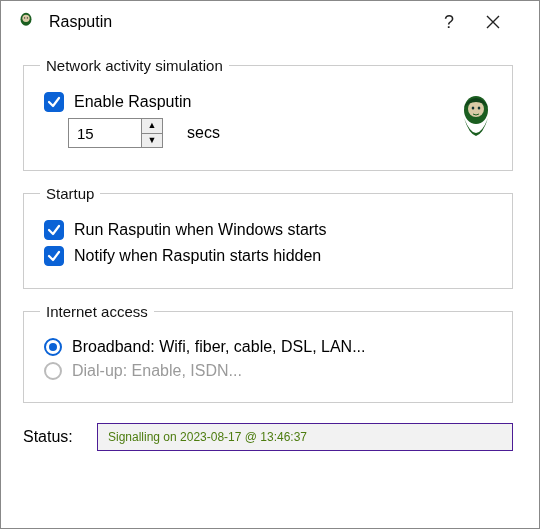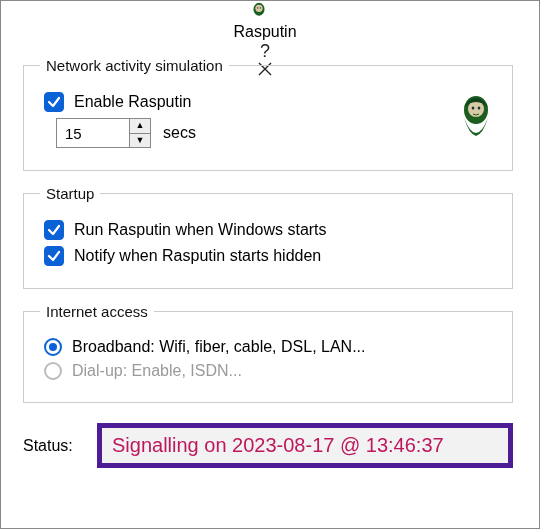--- a/index.html
+++ b/index.html
@@ -15,21 +15,20 @@
     height: 529px;
     border: 1px solid #888;
     background: #fff;
     position: relative;
   }
   .title-bar {
     display: flex;
     align-items: center;
     height: 42px;
     padding: 0 24px 0 14px;
-    flex-direction: column;
   }
   .app-icon {
     width: 22px;
     height: 22px;
     margin-right: 12px;
     display: flex;
     align-items: center;
     justify-content: center;
   }
   .title {
@@ -94,21 +93,21 @@
     width: 8px; height: 8px; border-radius: 50%;
     background: #0a62d6;
   }
   .option-label { font-size: 16px; }
   .option-label.disabled { color: #9a9a9a; }
   .spinner-wrap {
     display: flex;
     align-items: stretch;
     border: 1px solid #888;
     height: 30px;
-    margin: 0 12px;
+    margin: 0 24px;
   }
   .spinner-input {
     border: none;
     width: 72px;
     padding: 0 8px;
     font-size: 15px;
     outline: none;
   }
   .spinner-btns {
     display: flex;
@@ -142,24 +141,24 @@
     align-items: center;
     margin-top: 20px;
   }
   .status-label {
     width: 74px;
     font-size: 16px;
   }
   .status-box {
     flex: 1;
     background: #f2f2f2;
-    border: 5px solid #4c1d95;
+    border: 1px solid #4c1d95;
     padding: 6px 10px;
-    color: #be185d;
-    font-size: 20px;
+    color: #4d7c0f;
+    font-size: 12px;
   }
   .indent { padding-left: 4px; }
 </style>
 </head>
 <body>
 
 <div class="window">
 
   <div class="title-bar">
     <span class="app-icon">

